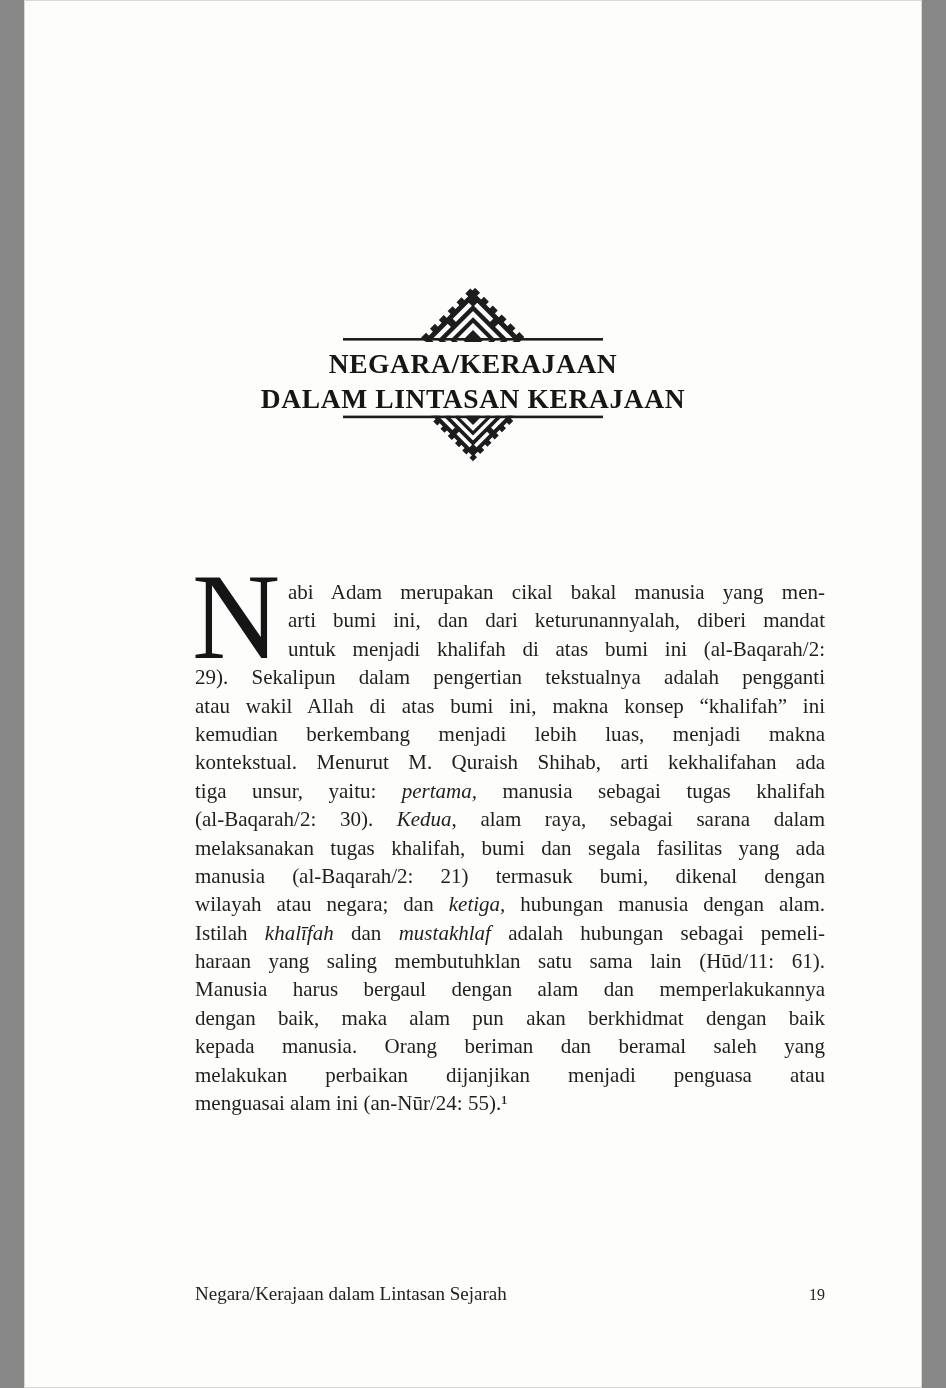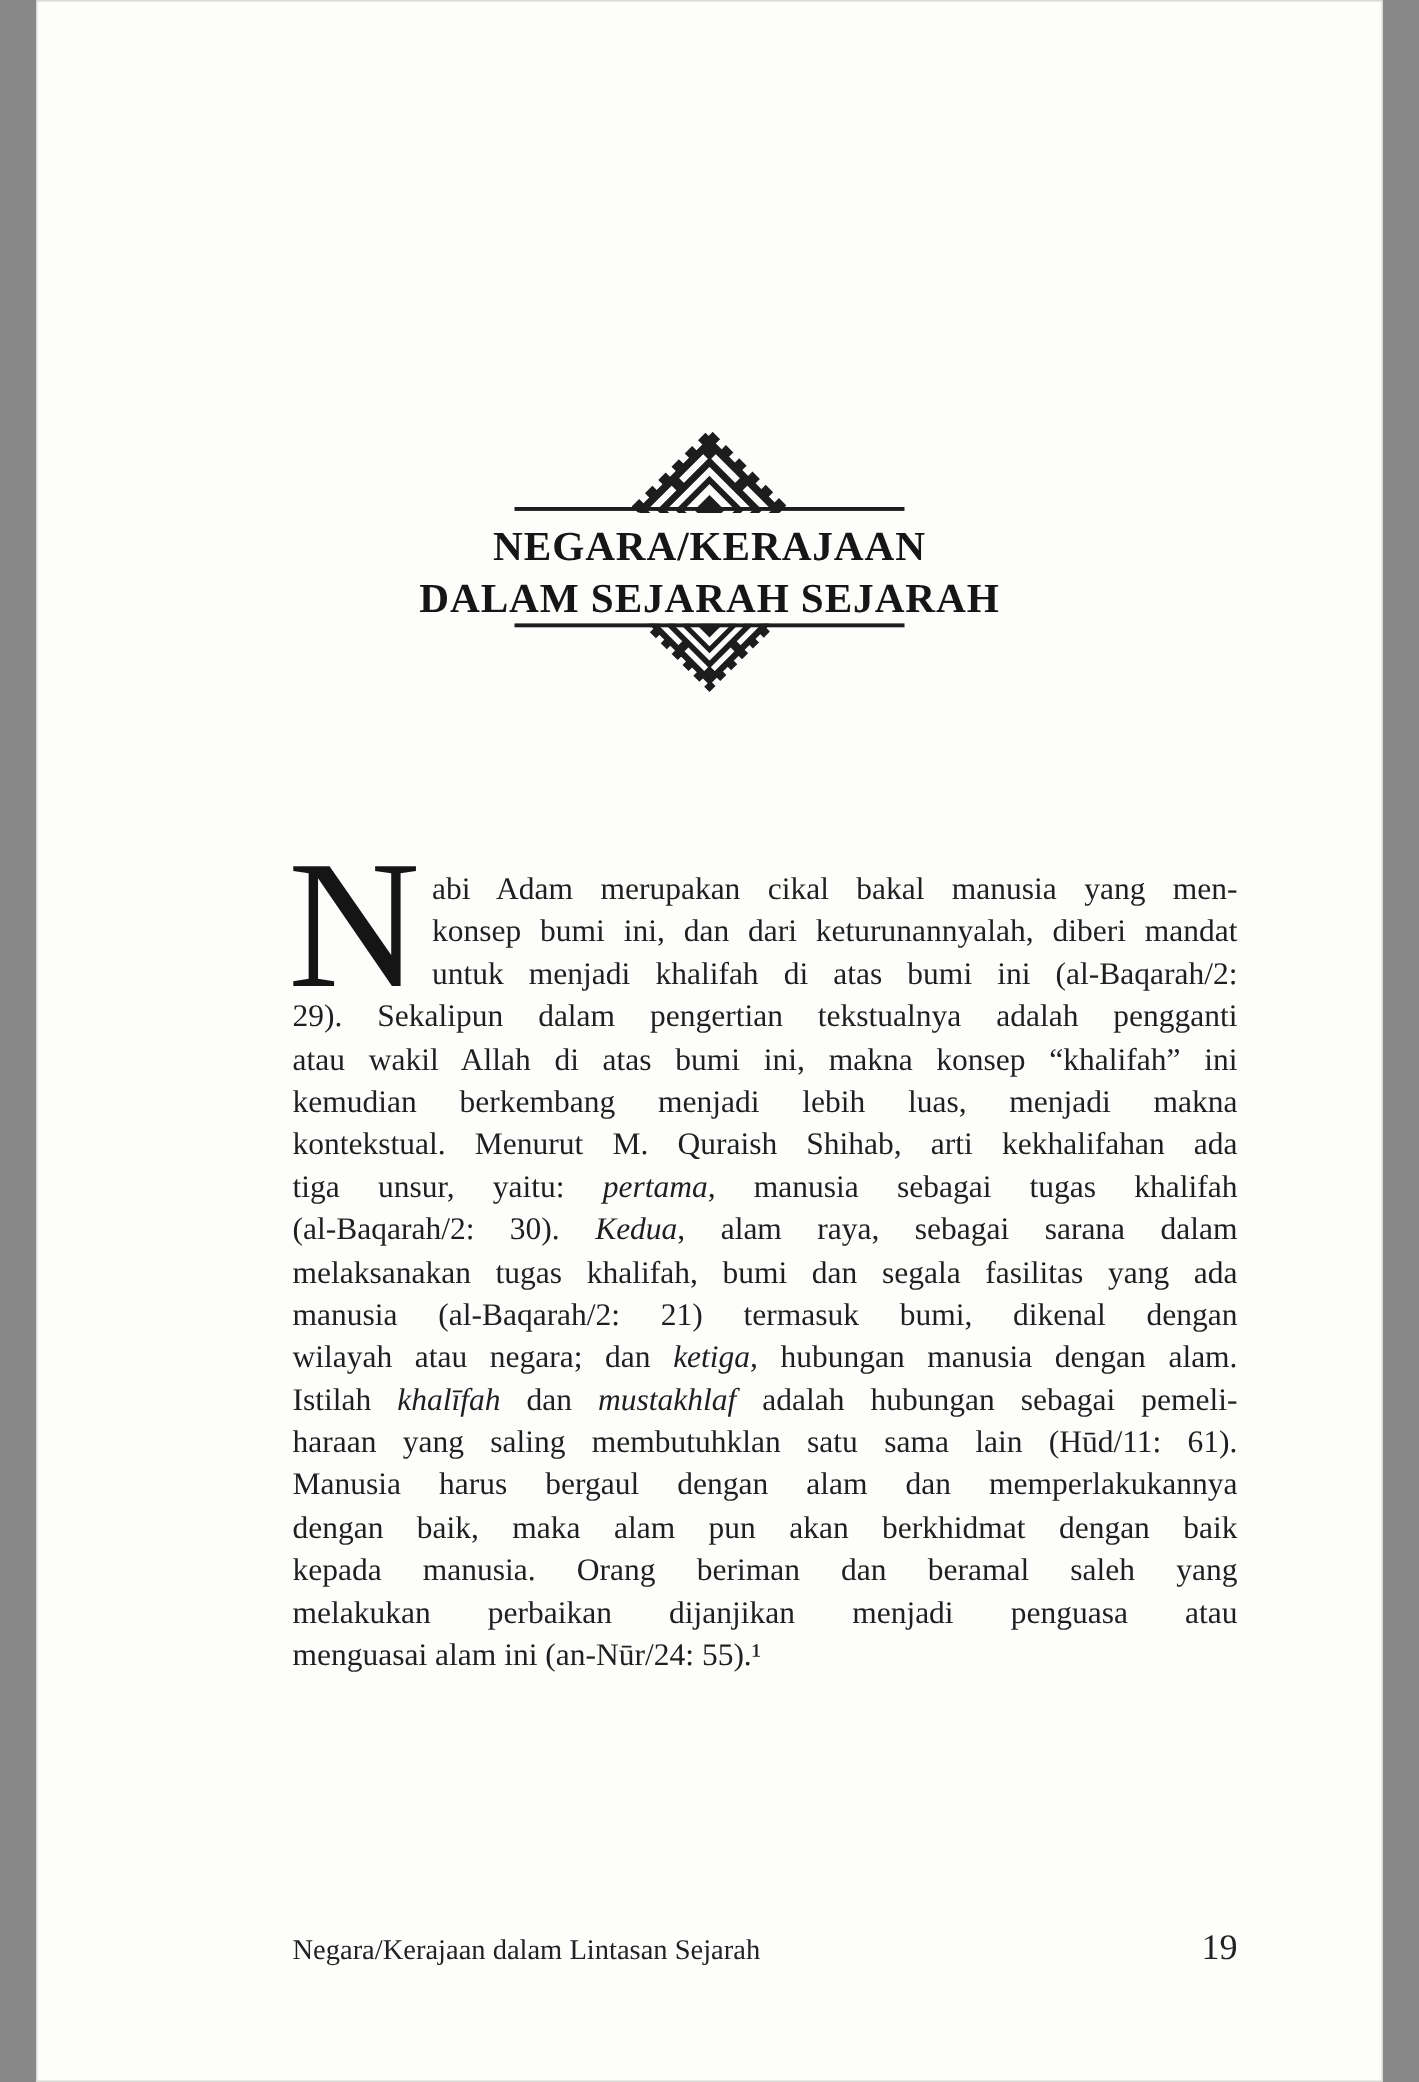--- a/index.html
+++ b/index.html
@@ -45,21 +45,21 @@
     font-size:122px;line-height:1;color:#151515;
     letter-spacing:-2px;
   }
   em{font-style:italic;}
   
   .footer{
     position:absolute;top:1245px;left:170px;width:630px;
     display:flex;justify-content:space-between;align-items:baseline;
   }
   .running-title{font-size:19px;color:#222;}
-  .page-number{font-size:24px;color:#222;margin-top:40px;}
+  .page-number{font-size:16px;color:#222;margin-top:40px;}
 </style>
 </head>
 <body>
 
 <div class="page">
 
   <div class="orn" id="orn-top">
     <svg viewBox="0 0 262 58" aria-hidden="true">
       <defs>
         <clipPath id="cpTop">
@@ -75,21 +75,21 @@
         <path class="ink" d="M0,-10 L10,0 L0,10 L-10,0 Z"></path>
         <path class="ink" d="M0,-43 L5,-38 L0,-33 L-5,-38 Z"></path>
         <path class="ink" d="M-21,-22 L-16,-17 L-21,-12 L-26,-17 Z"></path>
         <path class="ink" d="M21,-22 L26,-17 L21,-12 L16,-17 Z"></path>
       </g>
     </svg>
   </div>
 
   <div class="chapter-title">
     <div>NEGARA/KERAJAAN</div>
-    <div>DALAM SEJARAH SEJARAH</div>
+    <div>DALAM LINTASAN KERAJAAN</div>
   </div>
 
   <div class="orn" id="orn-bottom">
     <svg viewBox="0 0 262 52" aria-hidden="true">
       <defs>
         <clipPath id="cpBot">
             <rect x="-75" y="-1.2" width="150" height="75"></rect>
           </clipPath>
       </defs>
       <rect class="ink" x="1" y="0.6" width="260" height="2.6"></rect>
@@ -104,21 +104,21 @@
         <path class="ink" d="M21,12 L26,17 L21,22 L16,17 Z"></path>
       </g>
     </svg>
   </div>
 
   <div class="body-text">
     <div class="indent-block">
       <span class="dropcap">N</span>
       <div id="indent-lines">
           <div class="line">abi Adam merupakan cikal bakal manusia yang men-</div>
-          <div class="line">konsep bumi ini, dan dari keturunannyalah, diberi mandat</div>
+          <div class="line">arti bumi ini, dan dari keturunannyalah, diberi mandat</div>
           <div class="line">untuk menjadi khalifah di atas bumi ini (al-Baqarah/2:</div>
         </div>
     </div>
     <div id="full-lines">
         <div class="line">29). Sekalipun dalam pengertian tekstualnya adalah pengganti</div>
         <div class="line">atau wakil Allah di atas bumi ini, makna konsep “khalifah” ini</div>
         <div class="line">kemudian berkembang menjadi lebih luas, menjadi makna</div>
         <div class="line">kontekstual. Menurut M. Quraish Shihab, arti kekhalifahan ada</div>
         <div class="line">tiga unsur, yaitu: <em>pertama,</em> manusia sebagai tugas khalifah</div>
         <div class="line">(al-Baqarah/2: 30). <em>Kedua</em>, alam raya, sebagai sarana dalam</div>

